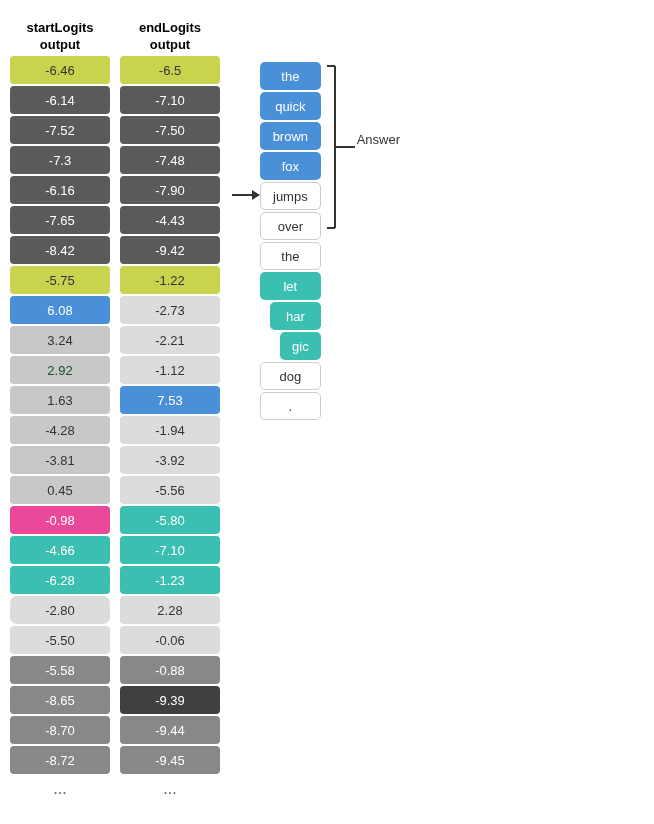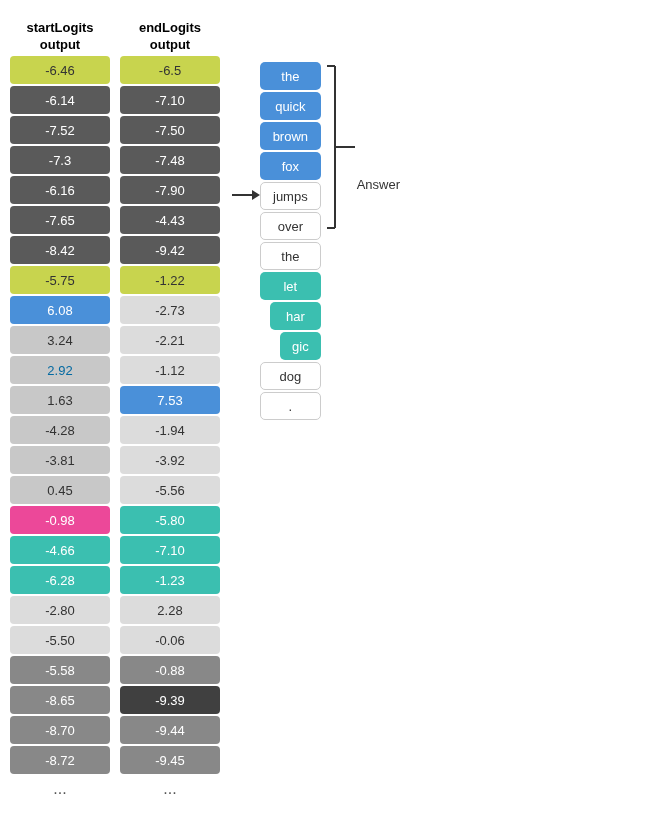--- a/index.html
+++ b/index.html
@@ -82,29 +82,29 @@
         <div class="cell" style="background: rgb(200, 212, 78); color: rgb(51, 51, 51);">-6.46</div>
         <div class="cell" style="background: rgb(90, 90, 90); color: rgb(255, 255, 255);">-6.14</div>
         <div class="cell" style="background: rgb(90, 90, 90); color: rgb(255, 255, 255);">-7.52</div>
         <div class="cell" style="background: rgb(90, 90, 90); color: rgb(255, 255, 255);">-7.3</div>
         <div class="cell" style="background: rgb(90, 90, 90); color: rgb(255, 255, 255);">-6.16</div>
         <div class="cell" style="background: rgb(90, 90, 90); color: rgb(255, 255, 255);">-7.65</div>
         <div class="cell" style="background: rgb(90, 90, 90); color: rgb(255, 255, 255);">-8.42</div>
         <div class="cell" style="background: rgb(200, 212, 78); color: rgb(51, 51, 51);">-5.75</div>
         <div class="cell" style="background: rgb(74, 144, 217); color: rgb(255, 255, 255);">6.08</div>
         <div class="cell" style="background: rgb(200, 200, 200); color: rgb(51, 51, 51);">3.24</div>
-        <div class="cell" style="background: rgb(200, 200, 200); color: #0369a1;">2.92</div>
+        <div class="cell" style="background: rgb(200, 200, 200); color: #14532d;">2.92</div>
         <div class="cell" style="background: rgb(200, 200, 200); color: rgb(51, 51, 51);">1.63</div>
         <div class="cell" style="background: rgb(200, 200, 200); color: rgb(51, 51, 51);">-4.28</div>
         <div class="cell" style="background: rgb(200, 200, 200); color: rgb(51, 51, 51);">-3.81</div>
         <div class="cell" style="background: rgb(200, 200, 200); color: rgb(51, 51, 51);">0.45</div>
         <div class="cell" style="background: #ec4899; color: rgb(255, 255, 255); text-align: center;">-0.98</div>
         <div class="cell" style="background: rgb(59, 191, 176); color: rgb(255, 255, 255);">-4.66</div>
         <div class="cell" style="background: rgb(59, 191, 176); color: rgb(255, 255, 255);">-6.28</div>
-        <div class="cell" style="background: rgb(220, 220, 220); color: rgb(51, 51, 51);">-2.80</div>
+        <div class="cell" style="background: rgb(220, 220, 220); color: rgb(51, 51, 51); border-radius: 7px;">-2.80</div>
         <div class="cell" style="background: rgb(220, 220, 220); color: rgb(51, 51, 51);">-5.50</div>
         <div class="cell" style="background: rgb(136, 136, 136); color: rgb(255, 255, 255);">-5.58</div>
         <div class="cell" style="background: rgb(136, 136, 136); color: rgb(255, 255, 255);">-8.65</div>
         <div class="cell" style="background: rgb(136, 136, 136); color: rgb(255, 255, 255);">-8.70</div>
         <div class="cell" style="background: rgb(136, 136, 136); color: rgb(255, 255, 255);">-8.72</div>
       </div>
     <div class="dots">...</div>
   </div>
 
   <div class="column">
@@ -179,21 +179,21 @@
         </div>
         <div class="word-row">
           <div class="word-cell" style="background: white; border: 1px solid rgb(204, 204, 204); color: rgb(51, 51, 51);">dog</div>
         </div>
         <div class="word-row">
           <div class="word-cell" style="background: white; border: 1px solid rgb(204, 204, 204); color: rgb(51, 51, 51);">.</div>
         </div>
       </div>
   </div>
 
-  <div style="margin-top:42px; margin-left:4px; display:flex; flex-direction:column;gap:45px;">
+  <div style="margin-top:42px; margin-left:4px; display:flex; flex-direction:column;">
 
     <svg width="50" height="170" viewBox="0 0 50 170">
 
       <line x1="10" y1="4" x2="10" y2="166" stroke="#333" stroke-width="2"></line>
 
       <line x1="2" y1="4" x2="10" y2="4" stroke="#333" stroke-width="2"></line>
 
       <line x1="2" y1="166" x2="10" y2="166" stroke="#333" stroke-width="2"></line>
 
       <line x1="10" y1="85" x2="30" y2="85" stroke="#333" stroke-width="2"></line>

